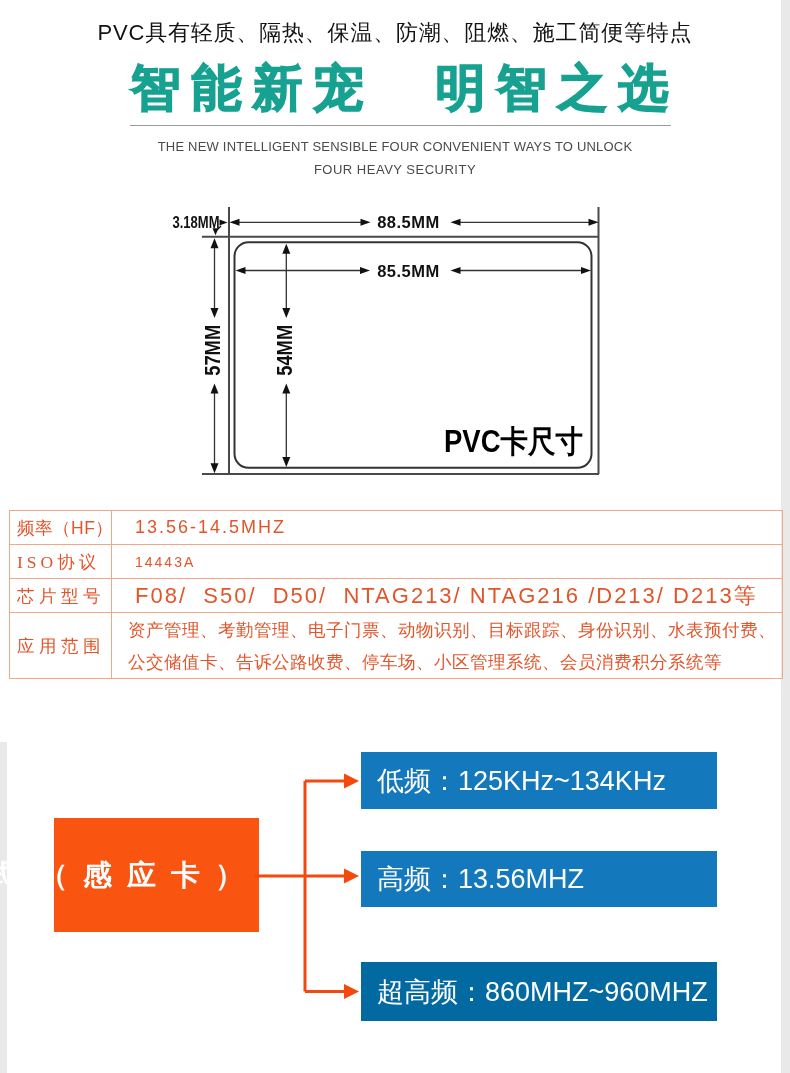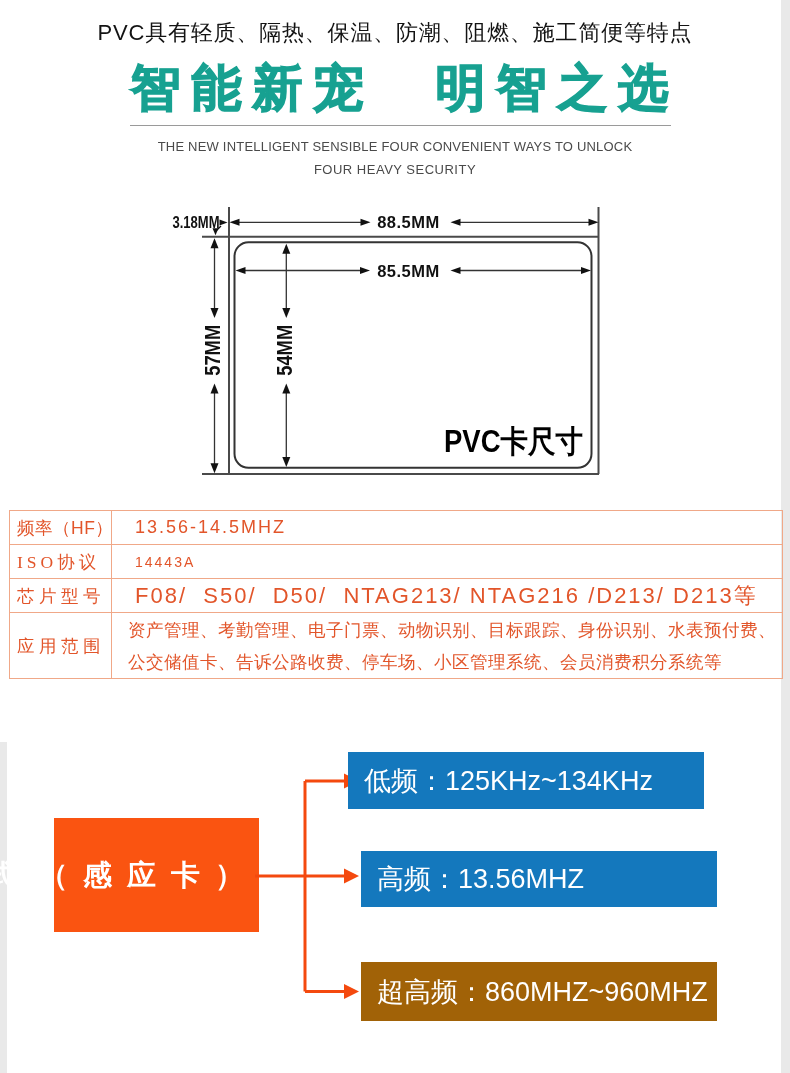--- a/index.html
+++ b/index.html
@@ -128,17 +128,17 @@
     <line x1="305" y1="781" x2="347" y2="781"></line>
     <line x1="305" y1="991.5" x2="347" y2="991.5"></line>
   </g>
   <g fill="#f4490e" stroke="none">
     <polygon points="359,781 344,773.5 344,788.5"></polygon>
     <polygon points="359,876 344,868.5 344,883.5"></polygon>
     <polygon points="359,991.5 344,984 344,999"></polygon>
   </g>
 </svg>
 
-<div class="abs" style="left:348px;top:752px;width:356px;height:57px;background:#1478bd;color:#fff;font-size:27px;display:flex;align-items:center;padding-left:16px;box-sizing:border-box;">低频：125KHz~134KHz</div>
+<div class="abs" style="left:361px;top:752px;width:356px;height:57px;background:#1478bd;color:#fff;font-size:27px;display:flex;align-items:center;padding-left:16px;box-sizing:border-box;">低频：125KHz~134KHz</div>
 
 <div class="abs" style="left:361px;top:851px;width:356px;height:56px;background:#1478bd;color:#fff;font-size:27px;display:flex;align-items:center;padding-left:16px;box-sizing:border-box;">高频：13.56MHZ</div>
 
-<div class="abs" style="left:361px;top:962px;width:356px;height:59px;background:#a16207;color:#fff;font-size:27px;display:flex;align-items:center;padding-left:16px;box-sizing:border-box;">超高频：860MHZ~960MHZ</div>
+<div class="abs" style="left:361px;top:962px;width:356px;height:59px;background:#0369a1;color:#fff;font-size:27px;display:flex;align-items:center;padding-left:16px;box-sizing:border-box;">超高频：860MHZ~960MHZ</div>
 
 </body></html>

